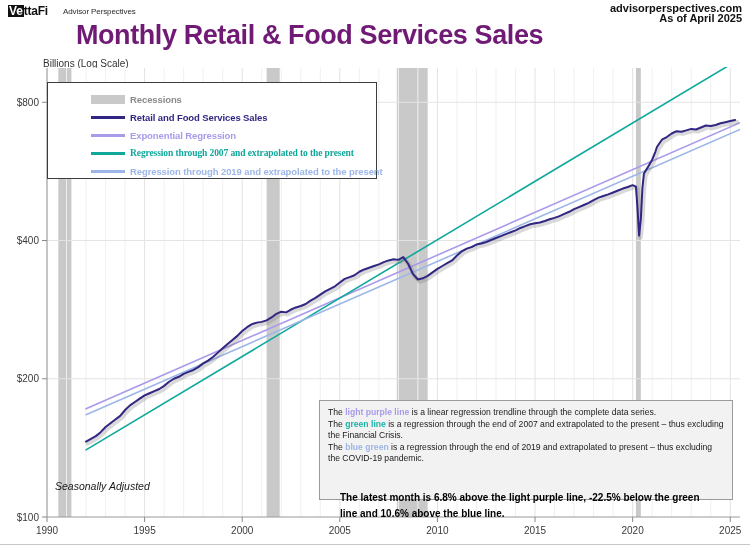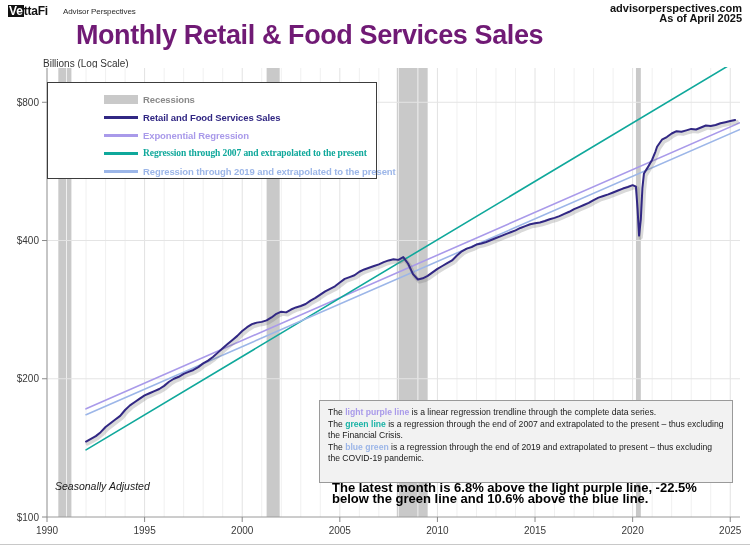--- a/index.html
+++ b/index.html
@@ -69,39 +69,39 @@
   .xtick-text { text-anchor: middle; }
 
   
   #legend {
     position: absolute; left: 47px; top: 82px;
     width: 330px; height: 97px;
     background: #ffffff;
     border: 1.6px solid #3c3c3c;
     padding: 7px 0 0 0;
   }
-  .leg-row { display: flex; align-items: center; height: 18px; padding-left: 56px; }
+  .leg-row { display: flex; align-items: center; height: 18px; padding-left: 43px; }
   .leg-swatch { width: 34px; height: 3px; margin-right: 5px; flex: 0 0 34px; }
   .leg-swatch.recession { height: 9px; background: #c9c9c9; }
   .leg-label { font-size: 9.5px; font-weight: bold; letter-spacing: -0.1px; white-space: nowrap; }
 
   
   #annotation {
     position: absolute; left: 319px; top: 400px;
-    width: 414px; height: 83px;
+    width: 414px; height: 100px;
     background: #f2f2f2;
     border: 1px solid #9a9a9a;
     padding: 6px 8px 0 8px;
   }
   .ann-p {
     font-size: 8.6px; color: #1a1a1a; line-height: 11.6px; margin: 0;
   }
   .ann-bold {
-    font-size: 13px; font-weight: bold; color: #000; line-height: 11px;
-    margin: 4px; padding-top: 13px;
+    font-size: 10px; font-weight: bold; color: #000; line-height: 16px;
+    margin: 12px; padding-top: 13px;
   }
   .kw-purple { color: #a99aea; font-weight: bold; }
   .kw-green  { color: #1ab3a6; font-weight: bold; }
   .kw-blue   { color: #9cb6e8; font-weight: bold; }
 
   
   #seasonal {
     position: absolute; left: 55px; top: 480px;
     font-size: 10.5px; font-style: italic; color: #1a1a1a;
   }

